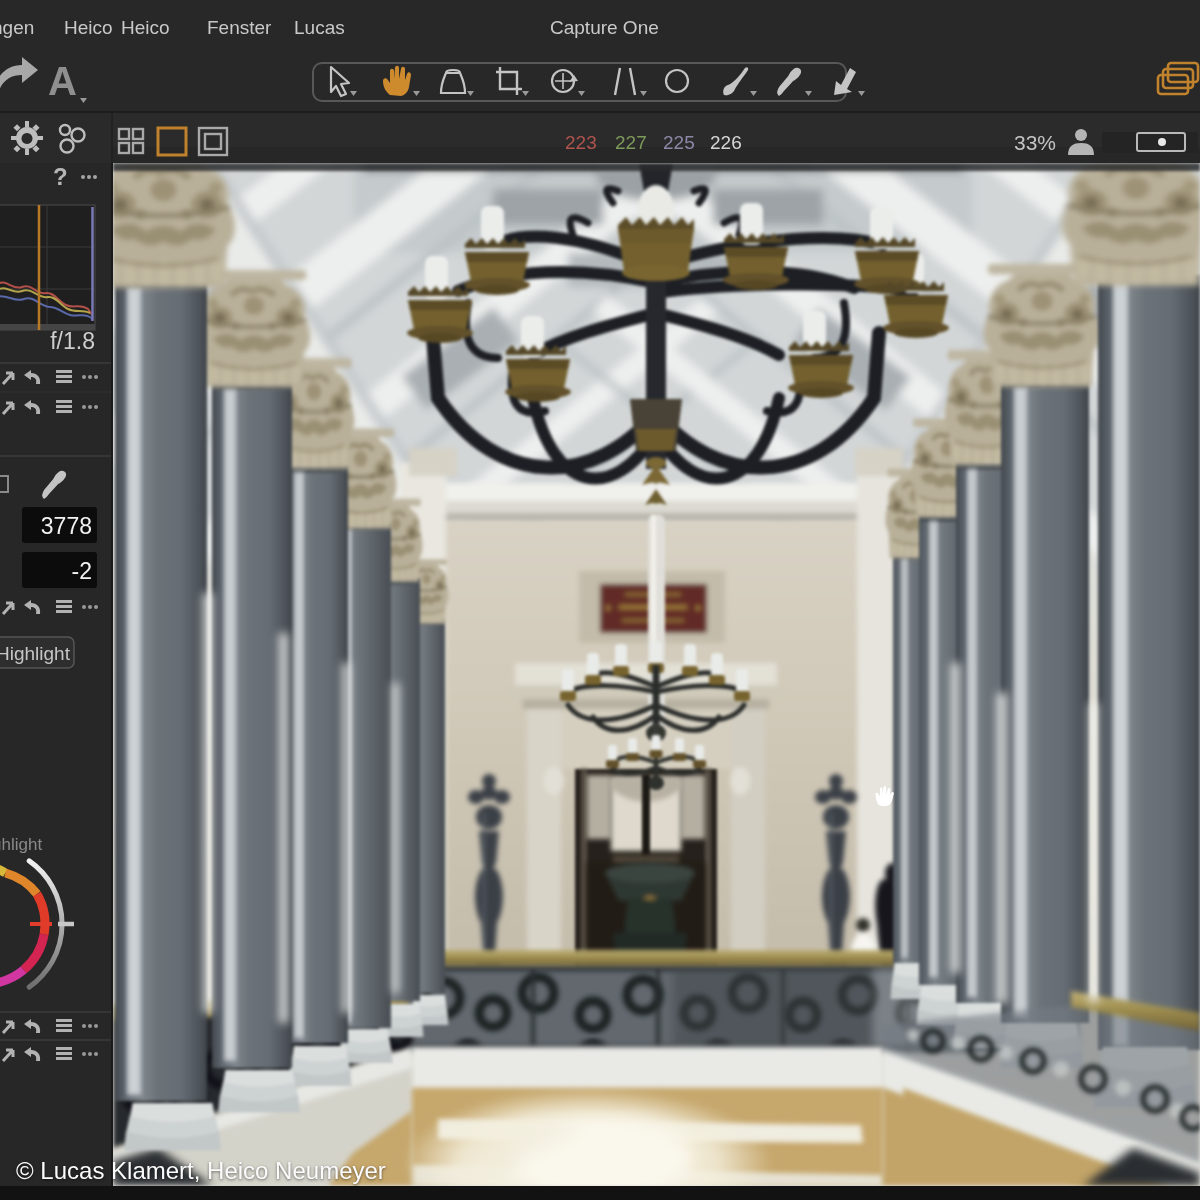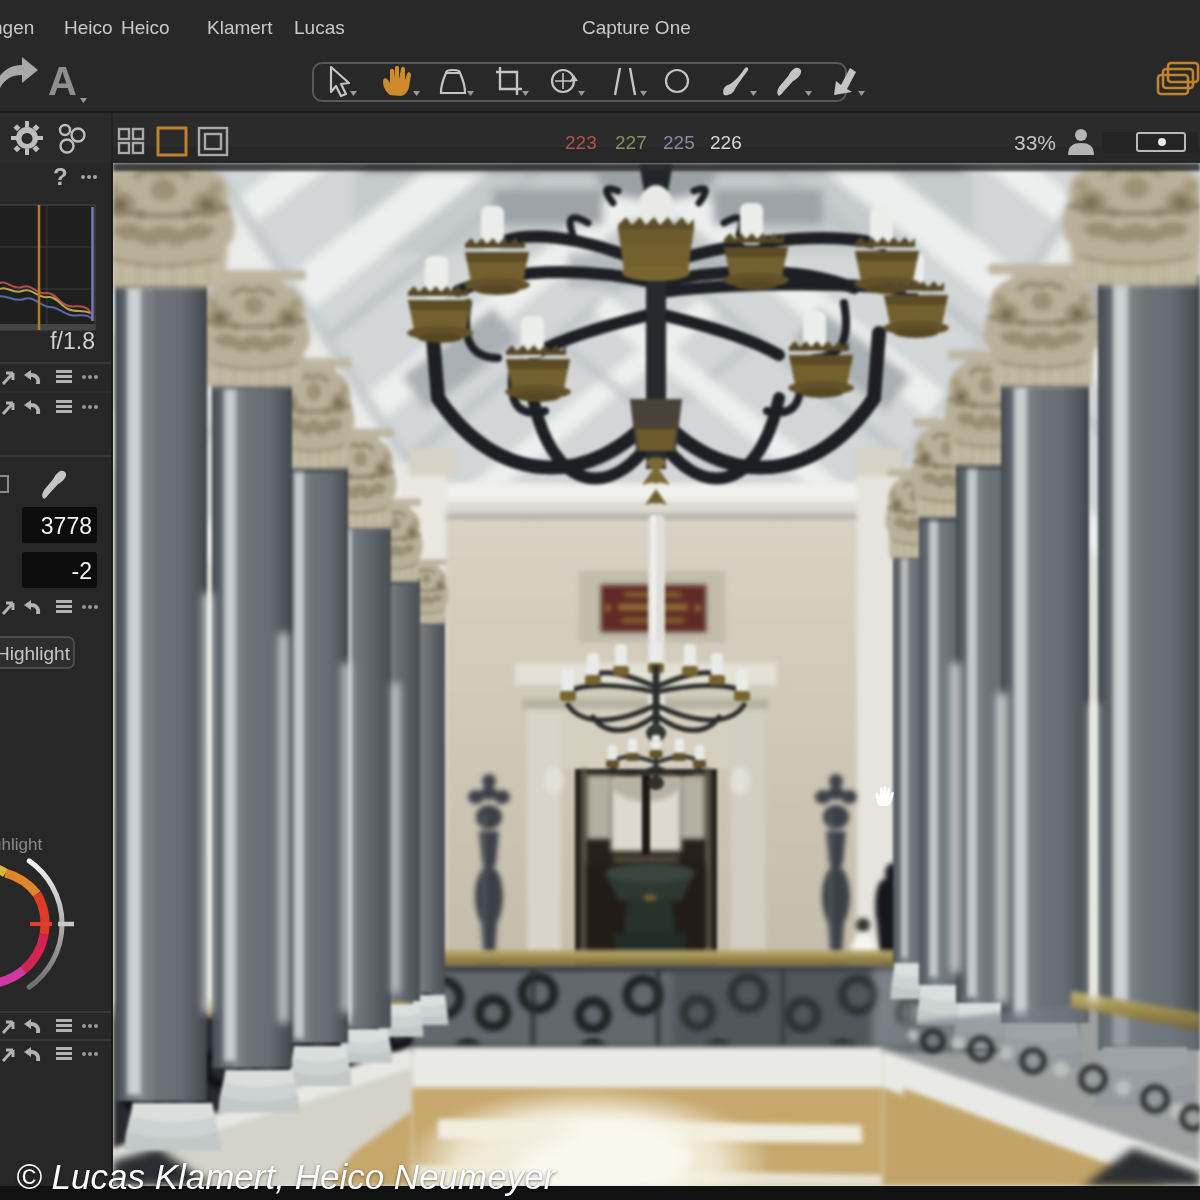--- a/index.html
+++ b/index.html
@@ -8,34 +8,34 @@
   .abs{position:absolute;}
   #menubar{left:0;top:0;width:1200px;height:53px;background:#282828;color:#c9c9c9;font-size:19px;}
   .mitem{position:absolute;top:17px;}
   #toolbar{left:0;top:53px;width:1200px;height:58px;background:#282828;border-bottom:2px solid #1d1d1d;}
   #viewerbar{left:113px;top:113px;width:1087px;height:34px;background:#2b2b2b;}
   #panelhead{left:0;top:113px;width:111px;height:50px;background:#2a2a2a;border-right:2px solid #222;}
   #leftpanel{left:0;top:163px;width:111px;height:1023px;background:#272727;border-right:2px solid #1a1a1a;}
   #photo{left:113px;top:163px;width:1087px;height:1023px;overflow:hidden;background:#d8dbdb;}
   #scene{filter:blur(1.5px);}
   #bottombar{left:0;top:1186px;width:1200px;height:14px;background:#121212;}
-  #copyright{left:16px;top:1157px;font-size:35px;color:#fbfbfb;z-index:30;
-             text-shadow:0 1px 3px rgba(0,0,0,.55);font-style:italic;}
+  #copyright{left:16px;top:1157px;font-size:24px;color:#fbfbfb;z-index:30;
+             text-shadow:0 1px 3px rgba(0,0,0,.55);}
   svg{display:block;}
 </style>
 </head>
 <body>
 <div id="app">
   <div class="abs" id="menubar">
     <span class="mitem" style="left:-8px">ngen</span>
     <span class="mitem" style="left:64px">Heico</span>
     <span class="mitem" style="left:121px">Heico</span>
-    <span class="mitem" style="left:207px">Klamert</span>
+    <span class="mitem" style="left:207px">Fenster</span>
     <span class="mitem" style="left:294px">Lucas</span>
-    <span class="mitem" style="left:582px">Capture One</span>
+    <span class="mitem" style="left:550px">Capture One</span>
   </div>
 
   <div class="abs" id="toolbar">
       <svg width="1200" height="58" viewBox="0 0 1200 58">
     <defs>
       <g id="caret">
             <path d="M0 0 L7 0 L3.5 5 Z" fill="#9a9a9a"></path>
           </g>
     </defs>
 

